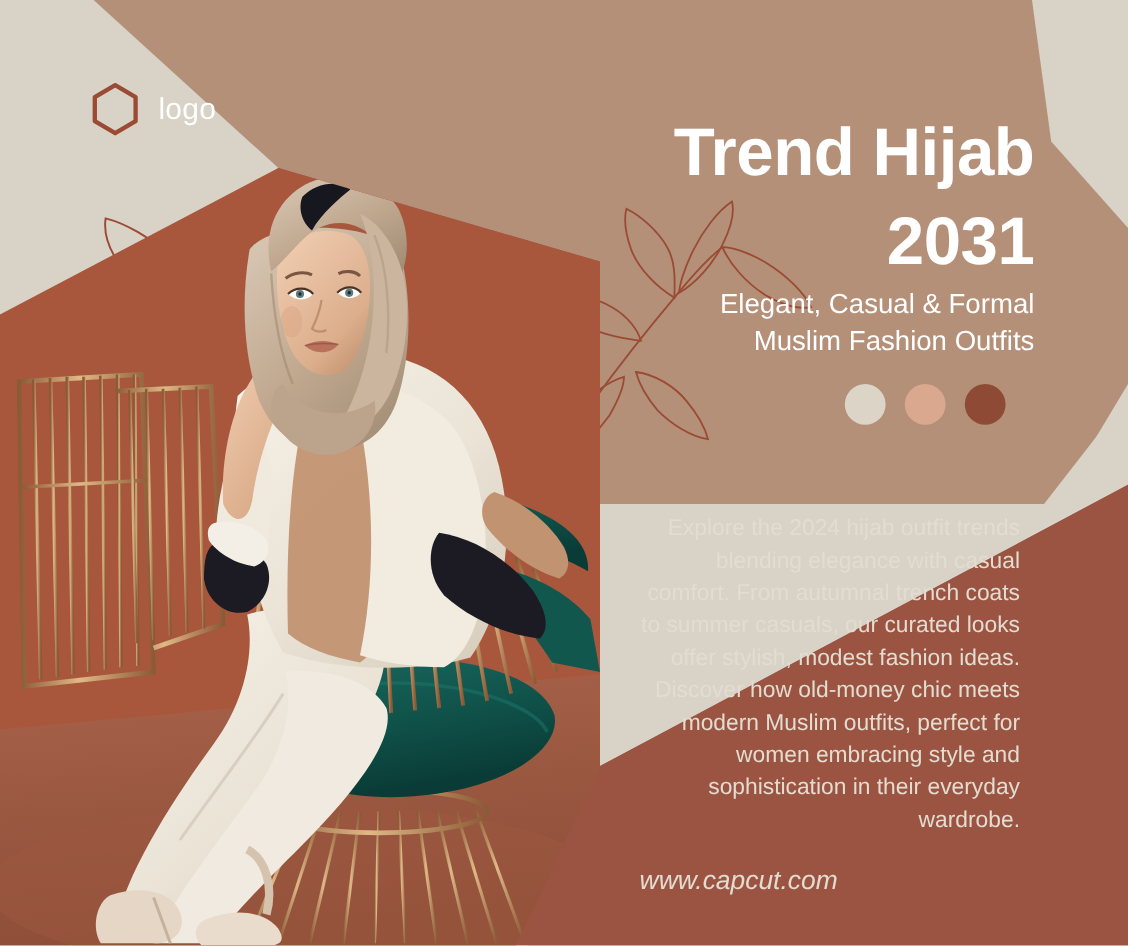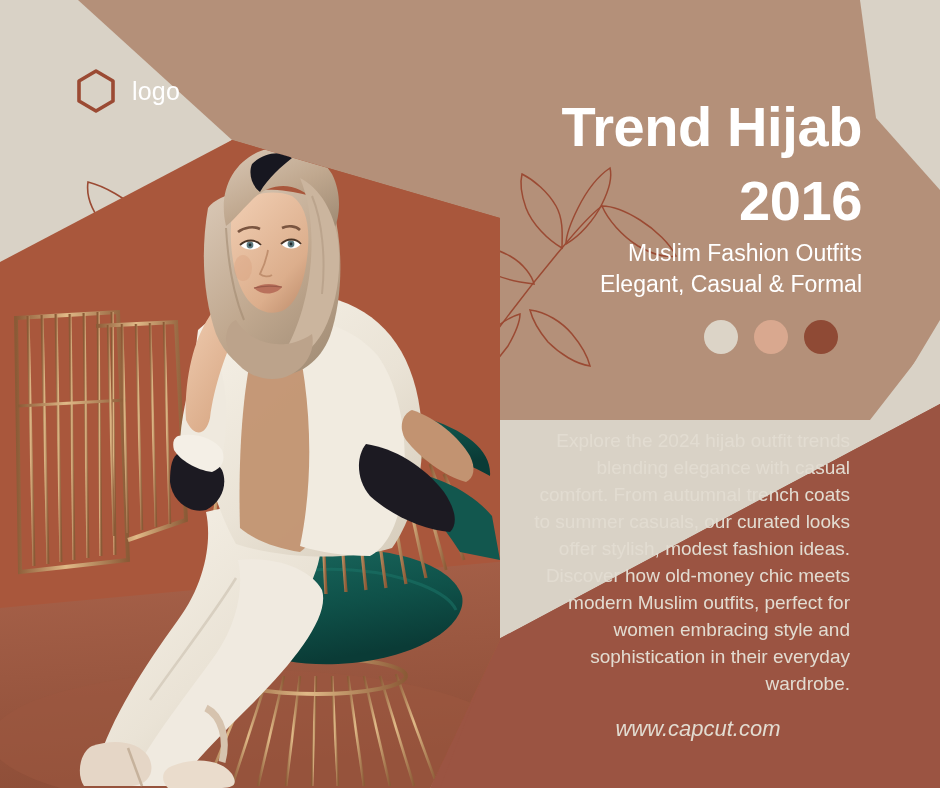--- a/index.html
+++ b/index.html
@@ -59,24 +59,24 @@
   
   #body-copy{
     position:absolute; right:78px; top:416px;
     width:320px; text-align:right;
     color:#E2DCD1;
     font-size:19px; line-height:1.42;
     margin:12px;
   }
   #website{
     position:absolute; right:78px; top:712px;
-    width:320px; text-align:center;
+    width:320px; text-align:left;
     color:#E2DCD1;
     font-size:22px; font-style:italic; font-weight:400;
-    margin:4px;
+    margin:9px;
   }
 </style>
 </head>
 <body>
 
 <div id="poster">
 
   <svg class="bg-svg" viewBox="0 0 940 788" preserveAspectRatio="none">
 
     <rect x="0" y="0" width="940" height="788" fill="#D9D2C6"></rect>
@@ -341,26 +341,26 @@
 
   <div id="logo-block">
     <svg id="logo-mark" viewBox="0 0 44 46">
       <polygon points="22,3 39,13 39,33 22,43 5,33 5,13" fill="none" stroke="#9B4A33" stroke-width="3.6" stroke-linejoin="round"></polygon>
     </svg>
     <span id="logo-text">logo</span>
   </div>
 
   <div id="headline">
     <h1 id="title-line1">Trend Hijab</h1>
-    <h1 id="title-line2">2016</h1>
+    <h1 id="title-line2">2031</h1>
   </div>
 
   <div id="subtitle">
+    <div>Elegant, Casual &amp; Formal</div>
     <div>Muslim Fashion Outfits</div>
-    <div>Elegant, Casual &amp; Formal</div>
   </div>
 
   <div id="swatches">
     <span class="swatch" style="background: rgb(220, 212, 199);"></span>
     <span class="swatch" style="background: rgb(217, 168, 143);"></span>
     <span class="swatch" style="background: rgb(143, 74, 53);"></span>
   </div>
 
   <p id="body-copy">Explore the 2024 hijab outfit trends blending elegance with casual comfort. From autumnal trench coats to summer casuals, our curated looks offer stylish, modest fashion ideas. Discover how old-money chic meets modern Muslim outfits, perfect for women embracing style and sophistication in their everyday wardrobe.</p>
 

